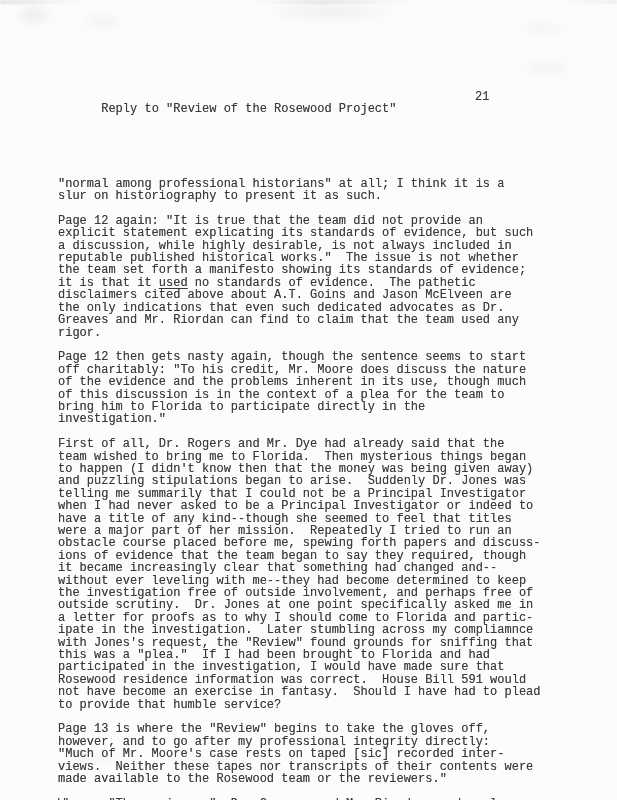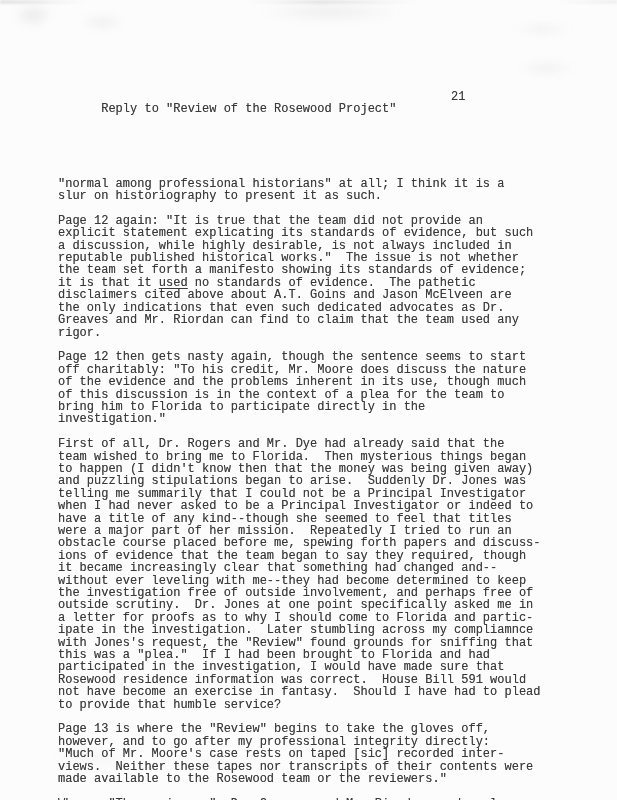--- a/index.html
+++ b/index.html
@@ -50,21 +50,21 @@
     color: var(--ink, #3a3a3a);
     white-space: pre;
     text-shadow: 0 0 0.6px rgba(58,58,58,0.55);
   }
   .header-line {
     position: relative;
     margin-bottom: 12.4px; 
   }
   .page-num {
     position: absolute;
-    left: 393px;
+    left: 417px;
     top: 0;
   }
   .paragraph {
     margin-bottom: 12.4px; 
   }
   .paragraph:last-child { margin-bottom: 0; }
   .u {
     text-decoration: underline;
     text-decoration-thickness: 1px;
     text-underline-offset: 2px;

